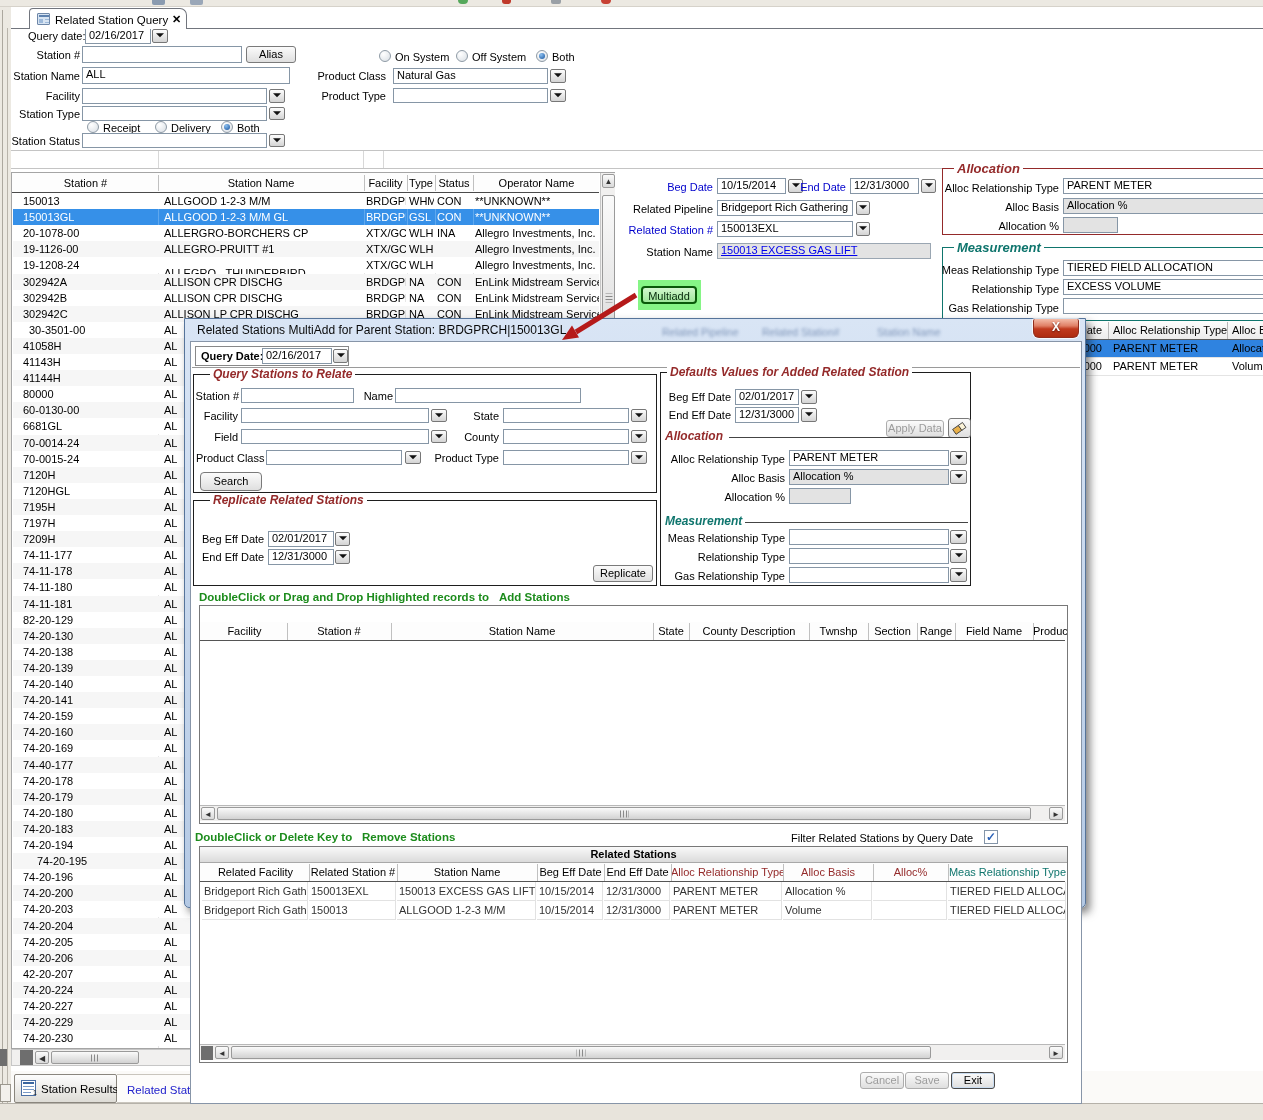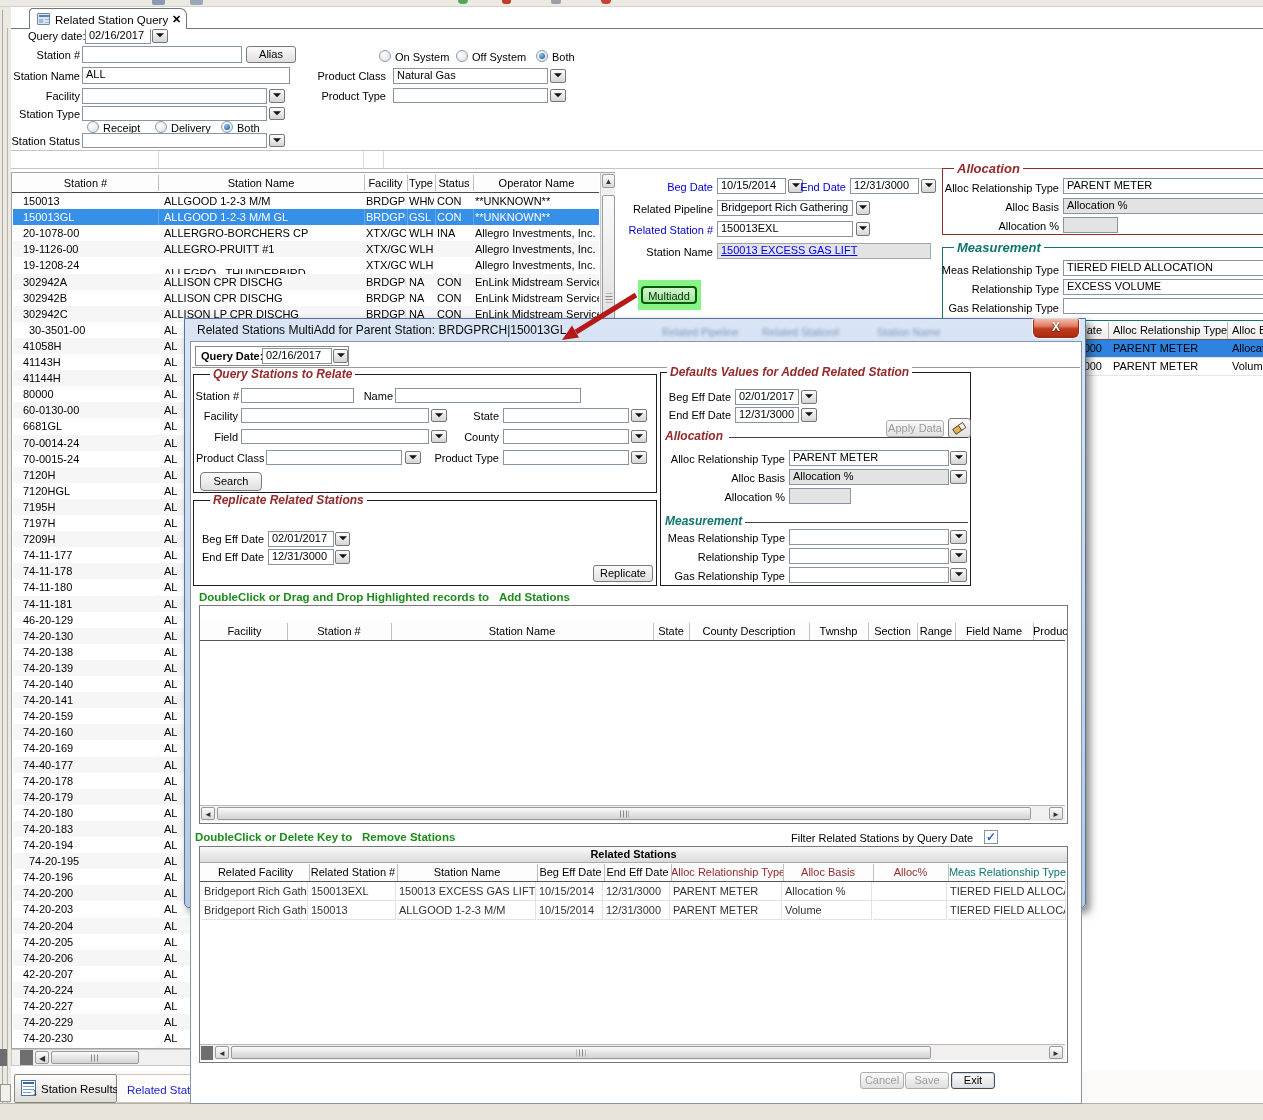--- a/index.html
+++ b/index.html
@@ -350,21 +350,21 @@
       </div>
       <div style="position: absolute; left: 1px; top: 422.5px; width: 586px; height: 16.1px; background: rgb(246, 246, 246); color: rgb(0, 0, 0);">
         <div class="gcell" style="left: 0px; top: 0px; width: 144px; padding-left: 10px; line-height: 16.1px;">74-11-181</div>
         <div class="gcell" style="left: 145px; top: 0px; width: 205px; padding-left: 6px; line-height: 16.1px;">AL</div>
         <div class="gcell" style="left: 351px; top: 0px; width: 42px; padding-left: 2px; line-height: 16.1px;"></div>
         <div class="gcell" style="left: 394px; top: 0px; width: 27px; padding-left: 2px; line-height: 16.1px;"></div>
         <div class="gcell" style="left: 422px; top: 0px; width: 37px; padding-left: 2px; line-height: 16.1px;"></div>
         <div class="gcell" style="left: 460px; top: 0px; width: 126px; padding-left: 2px; line-height: 16.1px;"></div>
       </div>
       <div style="position: absolute; left: 1px; top: 438.6px; width: 586px; height: 16.1px; background: rgb(255, 255, 255); color: rgb(0, 0, 0);">
-        <div class="gcell" style="left: 0px; top: 0px; width: 144px; padding-left: 10px; line-height: 16.1px;">46-20-129</div>
+        <div class="gcell" style="left: 0px; top: 0px; width: 144px; padding-left: 10px; line-height: 16.1px;">82-20-129</div>
         <div class="gcell" style="left: 145px; top: 0px; width: 205px; padding-left: 6px; line-height: 16.1px;">AL</div>
         <div class="gcell" style="left: 351px; top: 0px; width: 42px; padding-left: 2px; line-height: 16.1px;"></div>
         <div class="gcell" style="left: 394px; top: 0px; width: 27px; padding-left: 2px; line-height: 16.1px;"></div>
         <div class="gcell" style="left: 422px; top: 0px; width: 37px; padding-left: 2px; line-height: 16.1px;"></div>
         <div class="gcell" style="left: 460px; top: 0px; width: 126px; padding-left: 2px; line-height: 16.1px;"></div>
       </div>
       <div style="position: absolute; left: 1px; top: 454.7px; width: 586px; height: 16.1px; background: rgb(246, 246, 246); color: rgb(0, 0, 0);">
         <div class="gcell" style="left: 0px; top: 0px; width: 144px; padding-left: 10px; line-height: 16.1px;">74-20-130</div>
         <div class="gcell" style="left: 145px; top: 0px; width: 205px; padding-left: 6px; line-height: 16.1px;">AL</div>
         <div class="gcell" style="left: 351px; top: 0px; width: 42px; padding-left: 2px; line-height: 16.1px;"></div>
@@ -470,21 +470,21 @@
       </div>
       <div style="position: absolute; left: 1px; top: 664px; width: 586px; height: 16.1px; background: rgb(255, 255, 255); color: rgb(0, 0, 0);">
         <div class="gcell" style="left: 0px; top: 0px; width: 144px; padding-left: 10px; line-height: 16.1px;">74-20-194</div>
         <div class="gcell" style="left: 145px; top: 0px; width: 205px; padding-left: 6px; line-height: 16.1px;">AL</div>
         <div class="gcell" style="left: 351px; top: 0px; width: 42px; padding-left: 2px; line-height: 16.1px;"></div>
         <div class="gcell" style="left: 394px; top: 0px; width: 27px; padding-left: 2px; line-height: 16.1px;"></div>
         <div class="gcell" style="left: 422px; top: 0px; width: 37px; padding-left: 2px; line-height: 16.1px;"></div>
         <div class="gcell" style="left: 460px; top: 0px; width: 126px; padding-left: 2px; line-height: 16.1px;"></div>
       </div>
       <div style="position: absolute; left: 1px; top: 680.1px; width: 586px; height: 16.1px; background: rgb(246, 246, 246); color: rgb(0, 0, 0);">
-        <div class="gcell" style="left: 0px; top: 0px; width: 144px; padding-left: 16px; line-height: 16.1px;">74-20-195</div>
+        <div class="gcell" style="left: 0px; top: 0px; width: 144px; padding-left: 24px; line-height: 16.1px;">74-20-195</div>
         <div class="gcell" style="left: 145px; top: 0px; width: 205px; padding-left: 6px; line-height: 16.1px;">AL</div>
         <div class="gcell" style="left: 351px; top: 0px; width: 42px; padding-left: 2px; line-height: 16.1px;"></div>
         <div class="gcell" style="left: 394px; top: 0px; width: 27px; padding-left: 2px; line-height: 16.1px;"></div>
         <div class="gcell" style="left: 422px; top: 0px; width: 37px; padding-left: 2px; line-height: 16.1px;"></div>
         <div class="gcell" style="left: 460px; top: 0px; width: 126px; padding-left: 2px; line-height: 16.1px;"></div>
       </div>
       <div style="position: absolute; left: 1px; top: 696.2px; width: 586px; height: 16.1px; background: rgb(255, 255, 255); color: rgb(0, 0, 0);">
         <div class="gcell" style="left: 0px; top: 0px; width: 144px; padding-left: 10px; line-height: 16.1px;">74-20-196</div>
         <div class="gcell" style="left: 145px; top: 0px; width: 205px; padding-left: 6px; line-height: 16.1px;">AL</div>
         <div class="gcell" style="left: 351px; top: 0px; width: 42px; padding-left: 2px; line-height: 16.1px;"></div>

